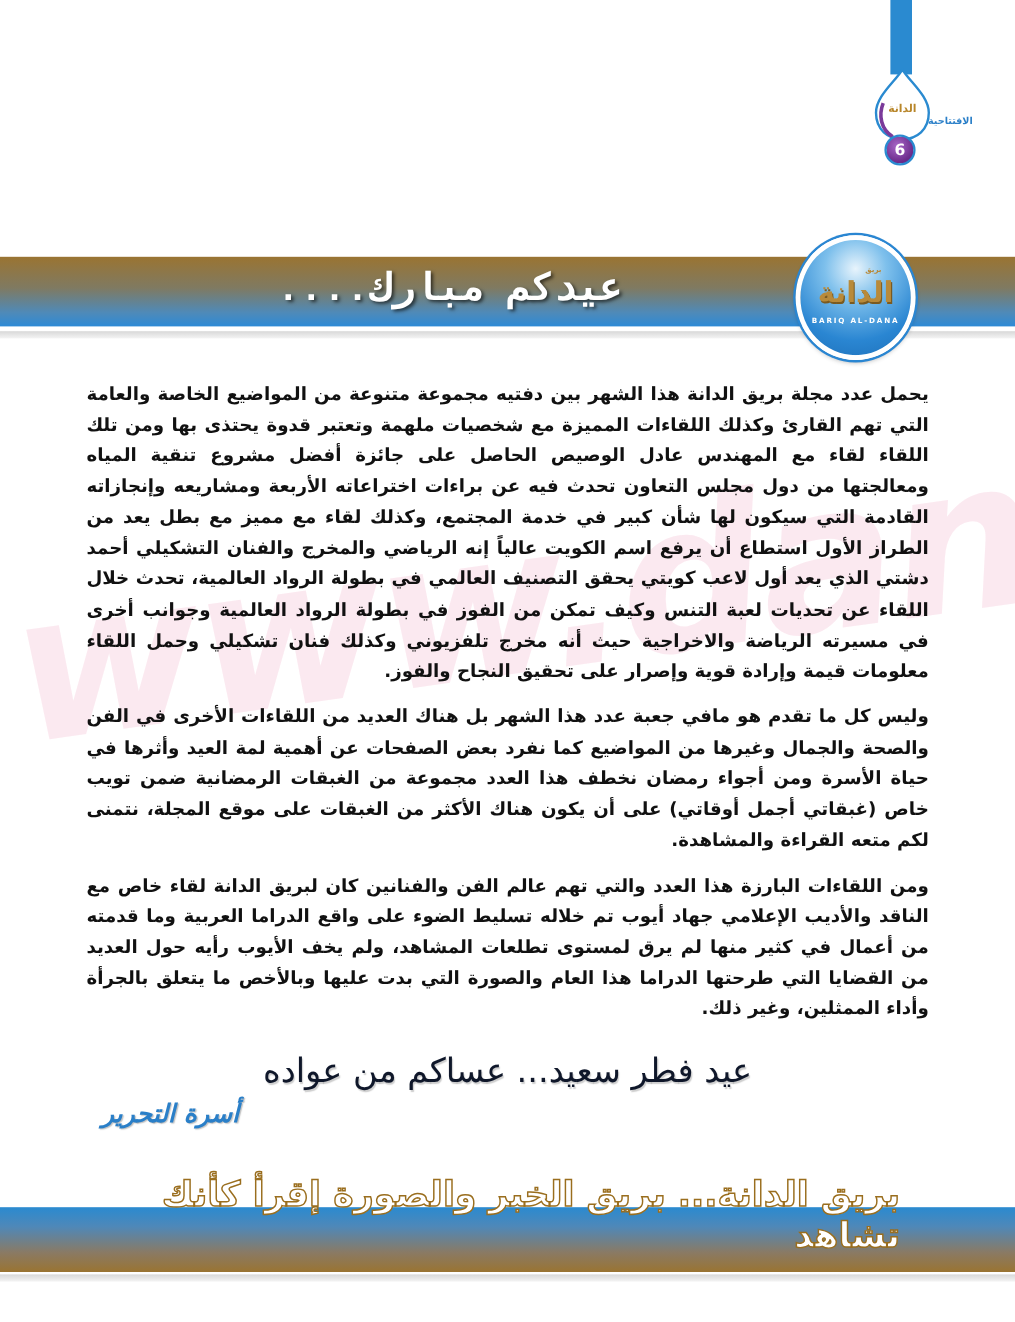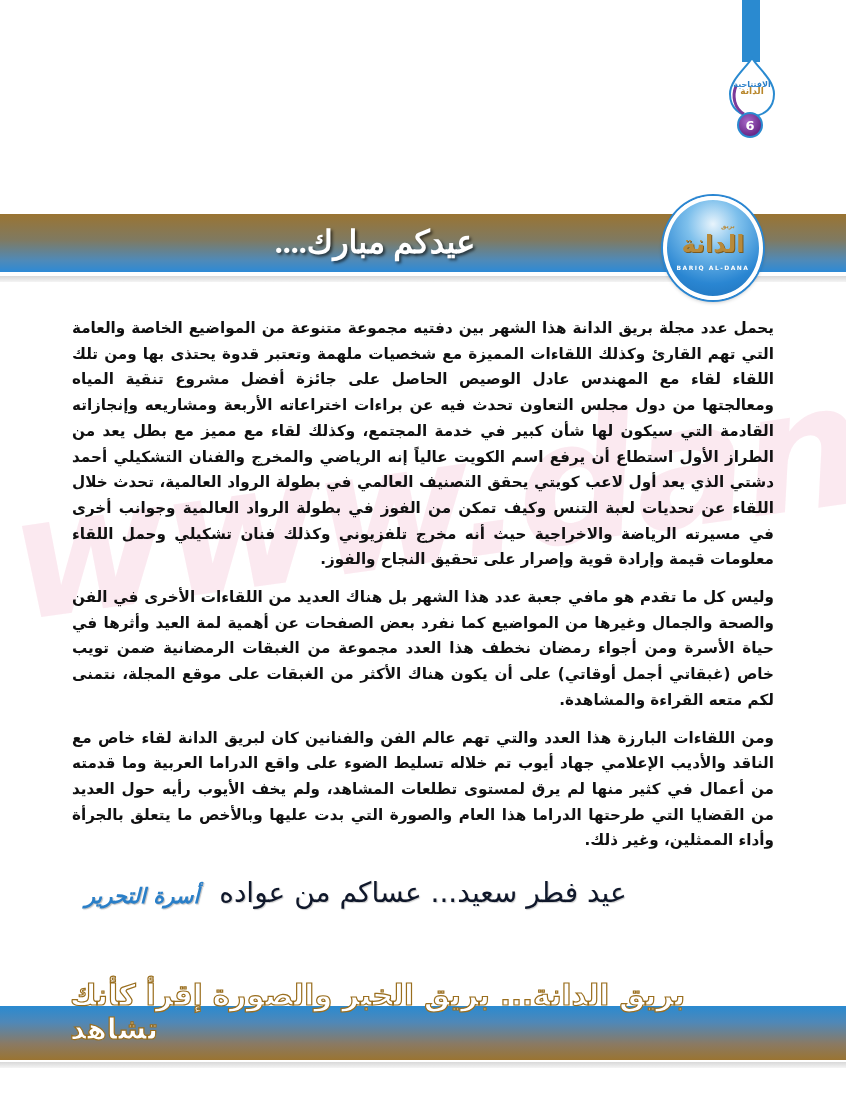--- a/index.html
+++ b/index.html
@@ -39,21 +39,21 @@
     .header-band {
       position: absolute; left: 0; top: 214px; width: 846px; height: 58px;
       background: linear-gradient(to bottom, #9a7432 0%, #7f7a62 45%, #4f8ab8 80%, #2d8ad6 100%);
     }
     .header-line {
       position: absolute; left: 0; top: 276px; width: 846px; height: 6px;
       background: linear-gradient(to bottom, #d8d8d8, #f4f4f4);
     }
     .header-title {
       position: absolute; left: 230px; top: 222px; width: 290px; text-align: center;
-      font-family: Liberation Serif, serif; font-weight: bold; font-size: 32px; color: #ffffff;
+      font-family: Liberation Mono, monospace; font-weight: bold; font-size: 32px; color: #ffffff;
       text-shadow: 2px 2px 3px rgba(0,0,0,0.6); direction: rtl; line-height: 40px;
     }
     .logo-circle {
       position: absolute; left: 663px; top: 196px; width: 100px; height: 104px; border-radius: 50%;
       background: radial-gradient(circle at 50% 25%, #e8f4fc 0%, #7ec0ec 30%, #2a86d2 70%, #1d6fb8 100%);
       border: 4px solid #ffffff; box-shadow: 0 0 0 2px #2a86d2, 0 2px 4px rgba(0,0,0,0.3);
       box-sizing: border-box; z-index: 2;
     }
     .logo-text {
       position: absolute; left: 0; top: 30px; width: 100%; text-align: center;
@@ -73,51 +73,51 @@
       font-family: "DejaVu Sans", sans-serif; font-weight: bold; font-size: 15.2px;
       line-height: 25.7px; color: #111111;
     }
     .article p { margin: 12px; }
     .closing {
       position: absolute; left: 200px; top: 876px; width: 446px; text-align: center; z-index: 1;
       font-family: "DejaVu Sans", sans-serif; font-weight: normal; font-size: 28px; color: #0f172a;
       direction: rtl; text-shadow: 1px 1px 1px rgba(0,0,0,0.2);
     }
     .signature {
-      position: absolute; left: 62px; top: 884px; width: 160px; text-align: center; z-index: 1;
+      position: absolute; left: 62px; top: 916px; width: 160px; text-align: center; z-index: 1;
       font-family: "DejaVu Sans", sans-serif; font-weight: bold; font-style: italic; font-size: 21px;
       color: #2a7fc8; direction: rtl; text-shadow: 1px 1px 1px rgba(0,0,0,0.25);
     }
     
     .footer-band {
       position: absolute; left: 0; top: 1006px; width: 846px; height: 54px;
       background: linear-gradient(to bottom, #2a8ad0 0%, #4f88b8 30%, #8a7a64 70%, #9a7432 100%);
     }
     .footer-line {
       position: absolute; left: 0; top: 1062px; width: 846px; height: 6px;
       background: linear-gradient(to bottom, #d8d8d8, #f4f4f4);
     }
     .footer-slogan {
-      position: absolute; left: 70px; top: 978px; width: 680px; text-align: left; z-index: 2;
+      position: absolute; left: 70px; top: 978px; width: 680px; text-align: right; z-index: 2;
       font-family: "DejaVu Sans", sans-serif; font-weight: bold; font-size: 29px; color: #ffffff;
       direction: rtl; -webkit-text-stroke: 1.2px #9a6e1e; letter-spacing: 0.5px;
     }
   </style>
 </head>
 <body>
 
 <div class="watermark">www.danakw.com</div>
 
 <div class="ribbon"></div>
 <svg class="drop" viewBox="0 0 48 62">
   <path d="M24 2 C30 12 46 24 46 38 C46 52 36 60 24 60 C12 60 2 52 2 38 C2 24 18 12 24 2 Z" fill="#ffffff" stroke="#2a8ad0" stroke-width="2"></path>
   <path d="M8 30 C4 40 6 52 16 58" fill="none" stroke="#7a3a9a" stroke-width="3"></path>
 </svg>
 <div class="section-logo">الدانة</div>
-<div class="section-tag" style="top:80px;">الافتتاحية</div>
+<div class="section-tag" style="top:96px;margin-left:40px;">الافتتاحية</div>
 <div class="page-num">6</div>
 
 <div class="header-band"></div>
 <div class="header-line"></div>
 <div class="header-title">عيدكم مبارك....</div>
 <div class="logo-circle">
   <span class="logo-small">بريق</span>
   <div class="logo-text">الدانة</div>
   <div class="logo-sub">BARIQ AL-DANA</div>
 </div>

